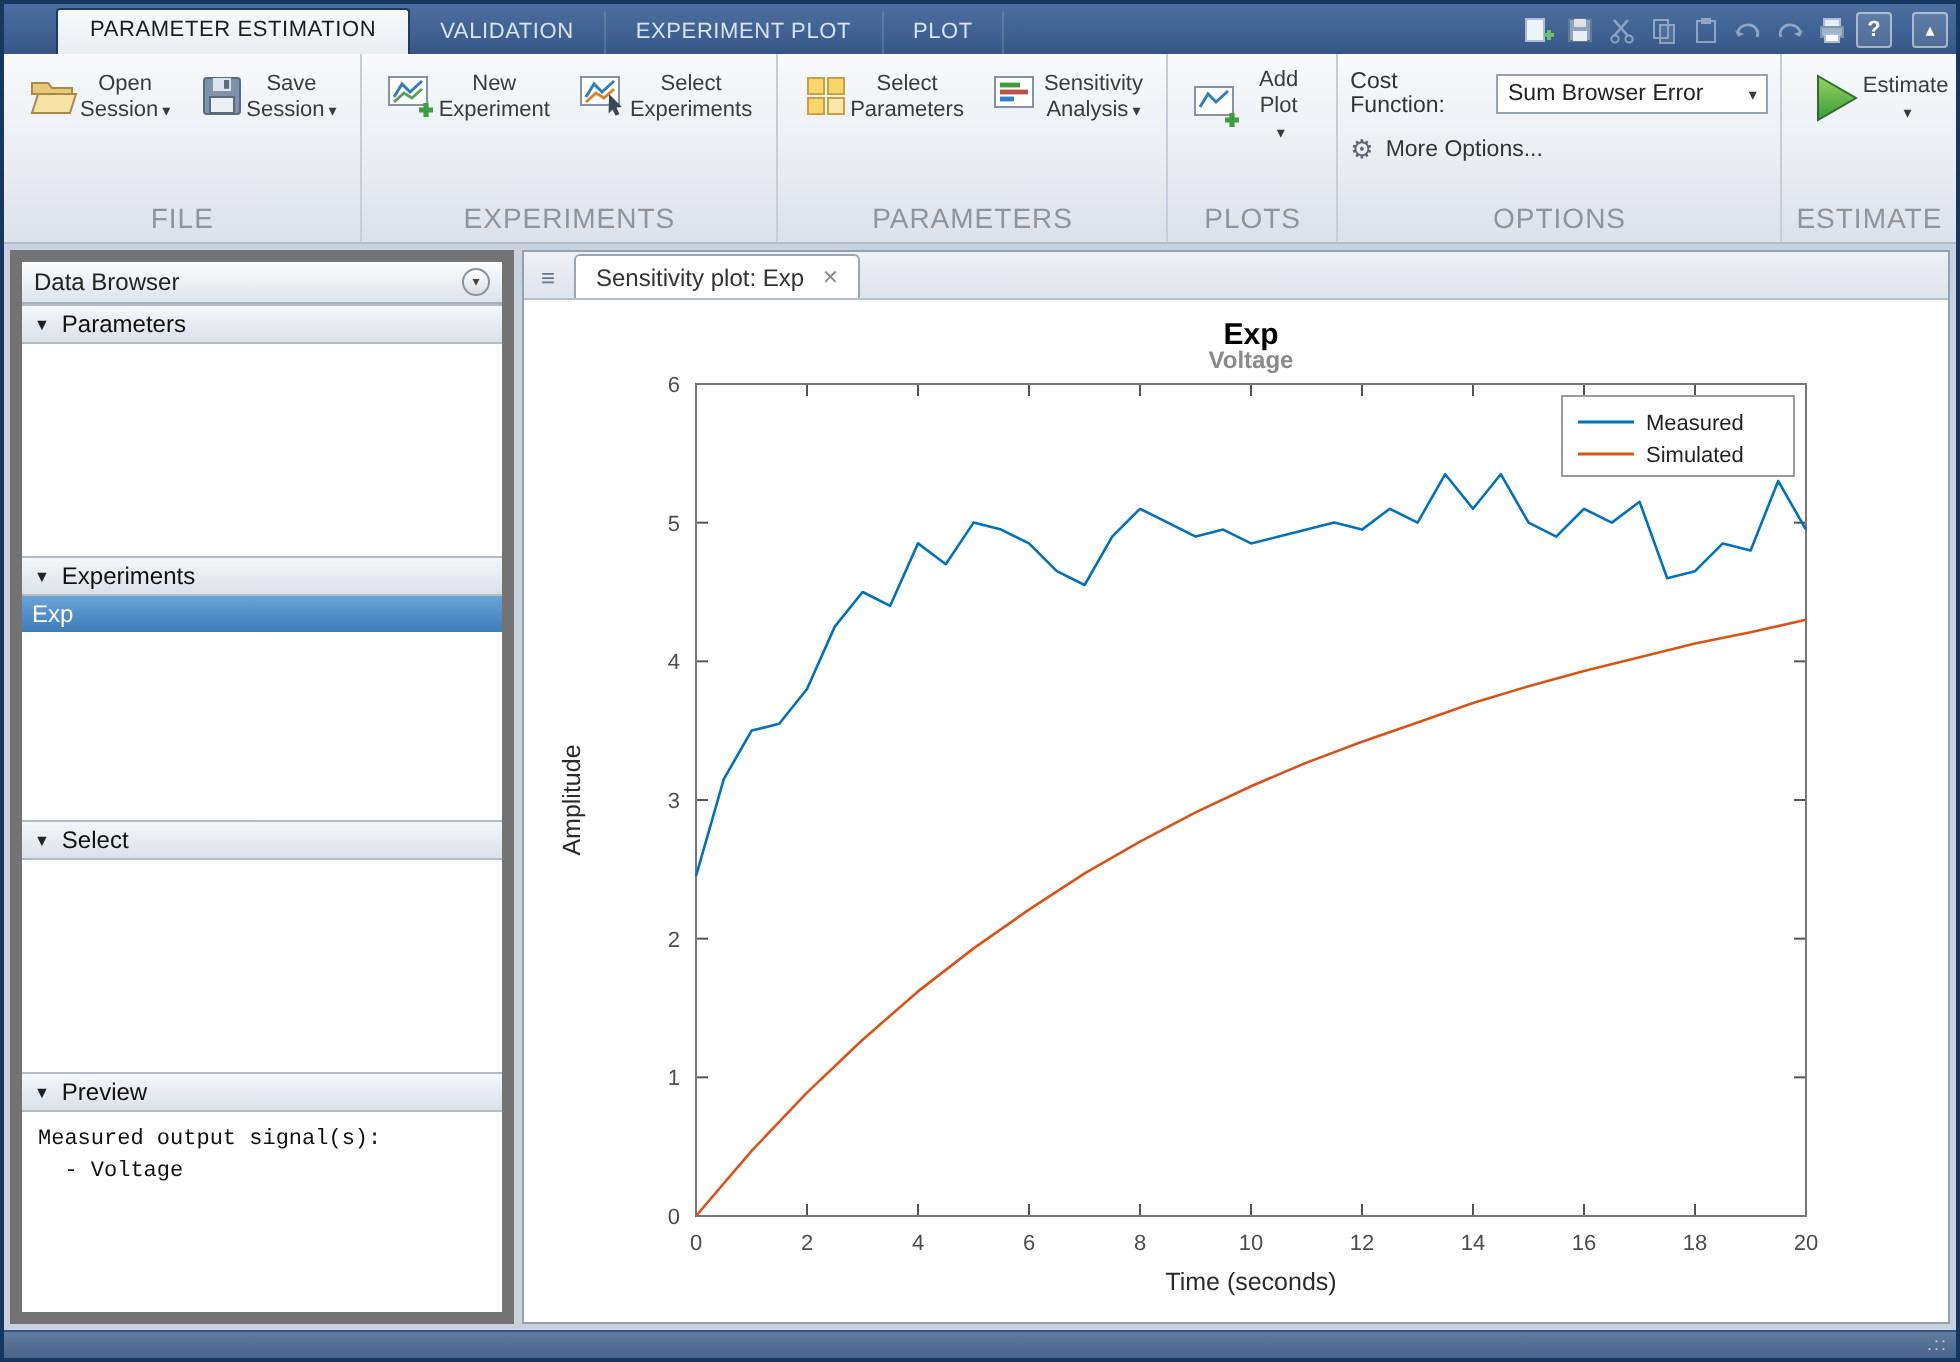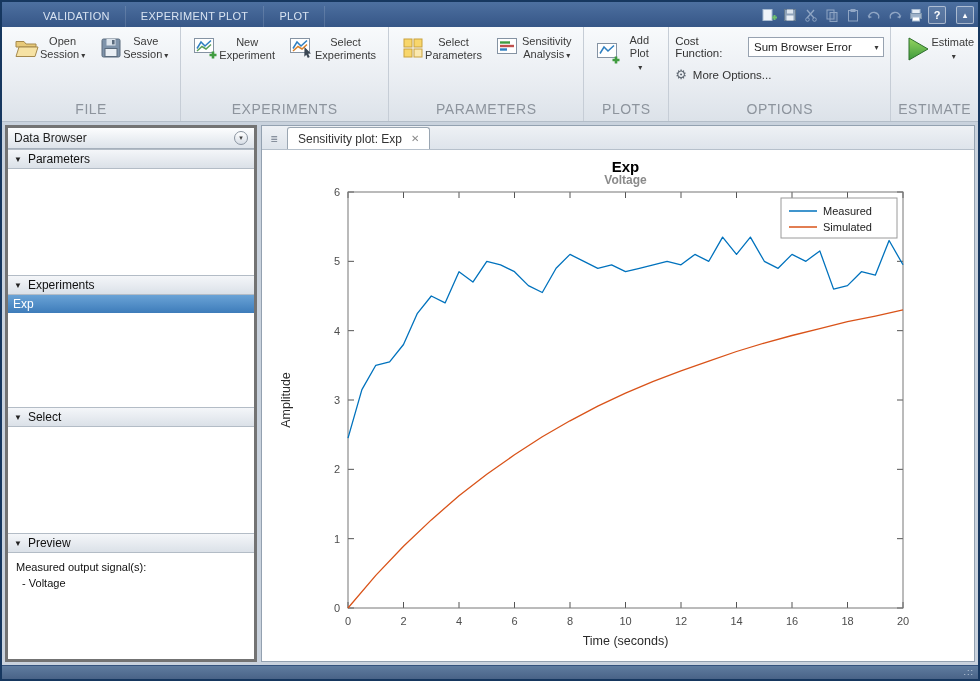--- a/index.html
+++ b/index.html
@@ -26,29 +26,29 @@
   .rbtn .lbl{font-size:11px;line-height:13px;text-align:center;color:#3a3a3a;margin-top:1px}
   .caret{font-size:8px;color:#3a3a3a;margin-left:2px}
   .opt-col{display:flex;flex-direction:column;gap:8px;padding:8px 6px 0}
   .opt-row{display:flex;align-items:center;gap:6px;font-size:11.5px;color:#333}
   .opt-select{background:#fff;border:1px solid #97a2b0;height:20px;width:150px;display:flex;align-items:center;justify-content:space-between;padding:0 5px;font-size:11.5px;color:#222}
   .gear{font-size:13px;color:#5d6possible8}
   .gear{font-size:13px;color:#5d6670}
 
   
   .bodyrow{flex:1;display:flex;padding:3px;gap:4px;background:#c9d2dd;min-height:0}
-  .sidebar{width:252px;border:3px solid #737373;background:#eef1f4;display:flex;flex-direction:column;flex-shrink:0}
+  .sidebar{width:252px;border:6px solid #737373;background:#eef1f4;display:flex;flex-direction:column;flex-shrink:0}
   .sb-header{height:21px;background:linear-gradient(#fcfdfe,#dde3ea);border-bottom:1px solid #a6b0bc;display:flex;align-items:center;justify-content:space-between;padding:0 6px;color:#222}
   .sb-circle{width:14px;height:14px;border-radius:50%;border:1px solid #8a94a0;background:linear-gradient(#fff,#d8dee6);font-size:7px;display:flex;align-items:center;justify-content:center;color:#444}
   .sb-sec{display:flex;flex-direction:column}
   .sb-sec-header{height:20px;background:linear-gradient(#f4f6f9,#dbe1e8);border-top:1px solid #b3bcc6;border-bottom:1px solid #b3bcc6;display:flex;align-items:center;gap:6px;padding:0 6px;color:#111}
   .sb-caret{font-size:8px;color:#222}
   .sb-box{background:#fff}
   .exp-item{height:18px;background:linear-gradient(#6aa3d6,#3d7cba);color:#fff;display:flex;align-items:center;padding:0 5px}
-  .preview-text{font-family:Liberation Sans, sans-serif;font-size:11px;color:#111;padding:6px 8px;white-space:pre;line-height:16px}
+  .preview-text{font-family:Liberation Mono, monospace;font-size:11px;color:#111;padding:6px 8px;white-space:pre;line-height:16px}
 
   .main{flex:1;background:#fff;border:1px solid #93a1b0;display:flex;flex-direction:column;min-width:0}
   .doc-bar{height:24px;background:linear-gradient(#eef1f5,#dee4eb);border-bottom:1px solid #b6c0cb;display:flex;align-items:flex-end;padding-left:3px;flex-shrink:0}
   .doc-handle{width:18px;height:20px;display:flex;align-items:center;justify-content:center;color:#6b7685;font-size:12px}
   .doc-tab{height:22px;background:#fff;border:1px solid #9aa6b2;border-bottom:none;border-radius:3px 3px 0 0;display:flex;align-items:center;gap:9px;padding:0 10px;color:#333;margin-left:4px}
   .doc-close{color:#8a8a8a;font-size:10px}
   .plot-wrap{flex:1;display:flex;justify-content:center;align-items:flex-start;background:#fff;min-height:0}
   .chart text{font-family:"Liberation Sans",sans-serif}
   .t-tick{font-size:11px;fill:#4d4d4d}
   .t-figtitle{font-size:15px;font-weight:bold;fill:#000}
@@ -58,20 +58,21 @@
 
   .statusbar{height:14px;background:linear-gradient(#5f7c9f,#496387);border-top:1px solid #33527c;display:flex;justify-content:flex-end;align-items:center;padding:0 4px;flex-shrink:0}
   .grip{color:#c3d0df;font-size:9px;letter-spacing:1px;line-height:9px}
 </style>
 </head>
 <body>
 
 <div class="window">
 
   <div class="tabstrip">
+    <div class="rtab active">PARAMETER ESTIMATION</div>
     <div class="rtab">VALIDATION</div>
     <div class="rtab">EXPERIMENT PLOT</div>
     <div class="rtab">PLOT</div>
 
     <div class="qa">
       <div class="qa-icon">
         <svg width="16" height="16">
             <rect x="2" y="2.5" width="9" height="11" fill="#eef3f9" stroke="#aabdd3"></rect>
             <path d="M11 10.5h5M13.5 8v5" stroke="#6fbf6f" stroke-width="2"></path>
           </svg>

